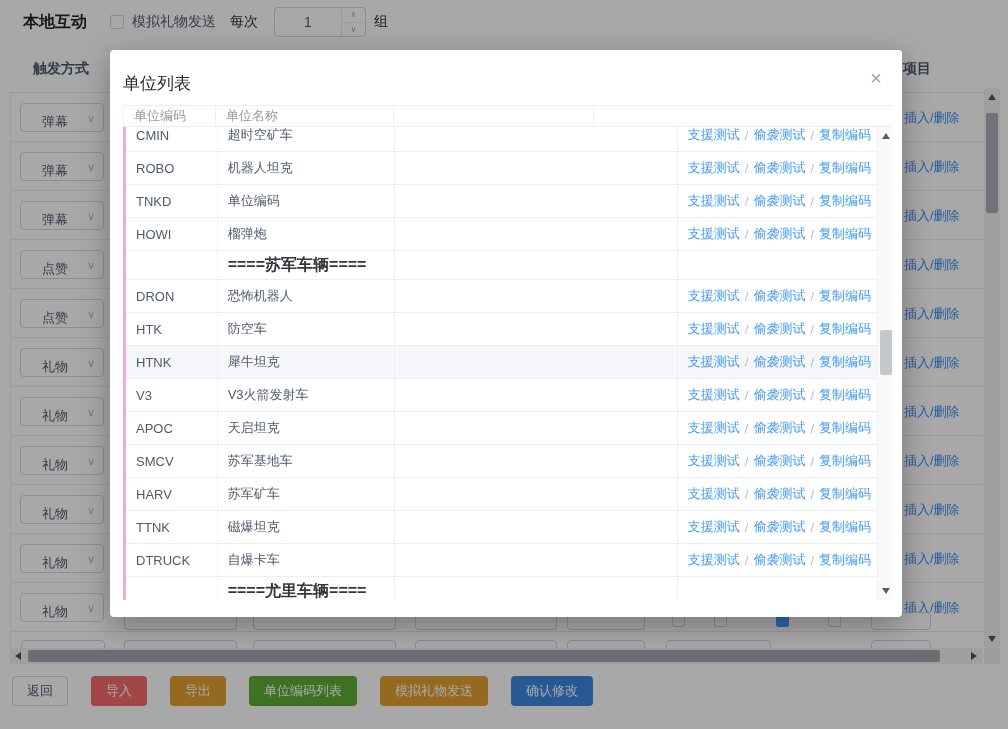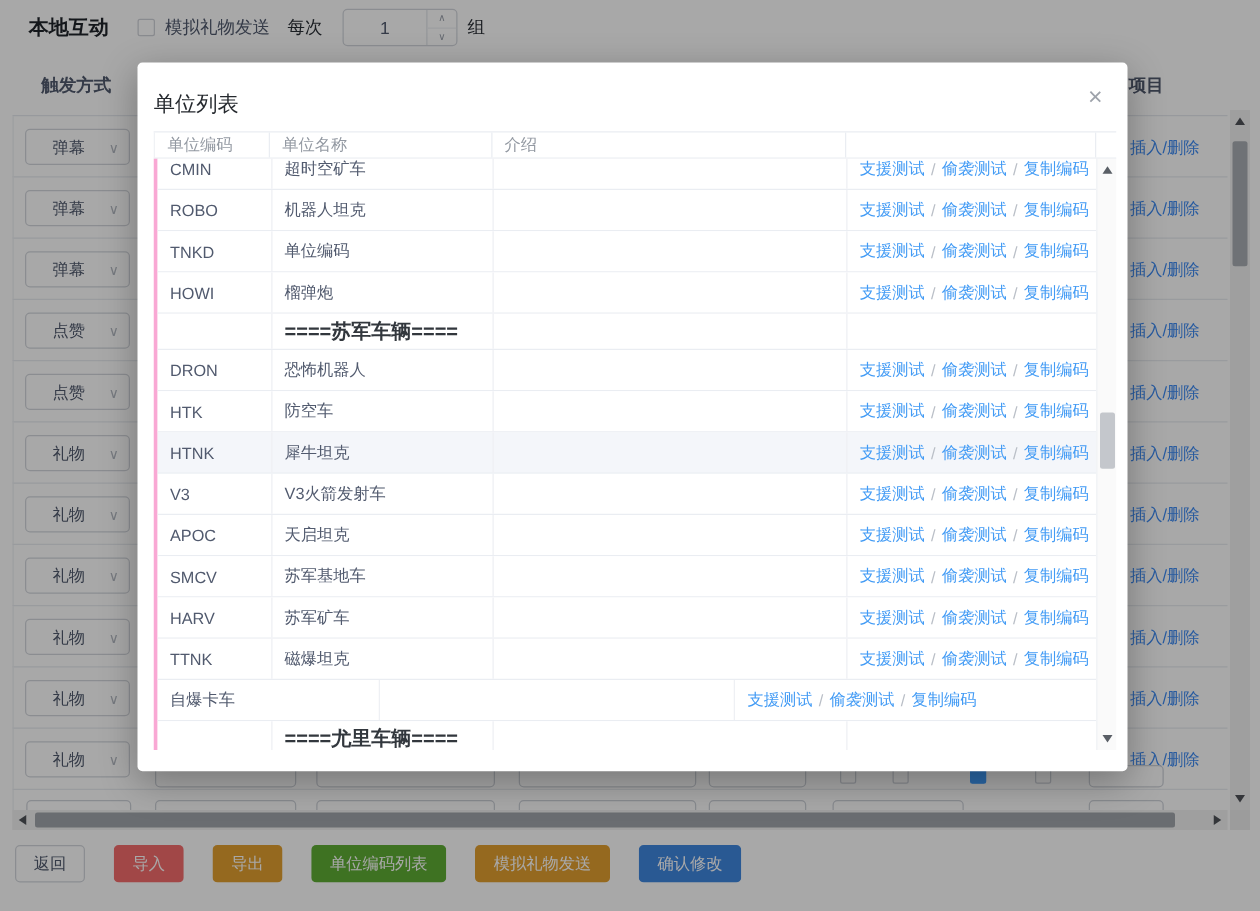--- a/index.html
+++ b/index.html
@@ -20,21 +20,21 @@
   .spin-btn { flex: 1; display: flex; align-items: center; justify-content: center; font-size: 8px; color: #9aa0ab; }
   .spin-btn.down { border-top: 1px solid #eef0f3; }
   .group-label { margin-left: 8px; font-size: 14px; color: #2a2f36; }
 
   .form { position: absolute; top: 44px; left: 0; right: 0; bottom: 0; }
   .form-header { position: absolute; top: 0; left: 10px; right: 26px; height: 49px; border-bottom: 1px solid #e6e9ee; }
   .trigger-header { position: absolute; left: 23px; top: 0; line-height: 49px; font-size: 14px; font-weight: 600; color: #515a6e; }
   .item-header { position: absolute; left: 893px; top: 0; line-height: 49px; font-size: 14px; font-weight: 600; color: #515a6e; }
 
   .form-row { position: absolute; left: 10px; right: 26px; height: 49px; border-bottom: 1px solid #e8ebf0; border-left: 1px solid #eef0f3; }
-  .bg-select { position: absolute; left: 9px; top: 10px; width: 84px; height: 29px; border: 1px solid #d4d7dd; border-radius: 4px; background: #fff; display: flex; align-items: center; justify-content: center; }
+  .bg-select { position: absolute; left: 9px; top: 10px; width: 84px; height: 29px; border: 1px solid #d4d7dd; border-radius: 4px; background: #fff; display: flex; align-items: flex-end; justify-content: center; }
   .bg-select-label { font-size: 13px; color: #515a6e; margin-right: 14px; }
   .bg-select-caret { position: absolute; right: 8px; top: 8px; font-size: 11px; color: #b4b9c2; }
   .row-link { position: absolute; left: 893px; top: 0; line-height: 49px; font-size: 13px; color: #3d8af2; white-space: nowrap; cursor: pointer; }
   .bg-input { position: absolute; height: 18px; border: 1px solid #cfd3da; border-radius: 4px; background: #fff; }
   .bg-sq { position: absolute; width: 13px; height: 13px; border: 1px solid #cfd3da; border-radius: 2px; background: #fff; }
   .bg-sq.on { background: #409eff; border-color: #409eff; }
 
   
   .vscroll { position: absolute; left: 984px; top: 88px; width: 16px; height: 560px; background: #f1f1f1; }
   .vscroll .thumb { position: absolute; left: 2px; top: 25px; width: 12px; height: 100px; background: #a9adb3; border-radius: 2px; }
@@ -233,21 +233,20 @@
 
 <div class="overlay"></div>
 
 <div class="modal">
   <div class="modal-title">单位列表</div>
   <div class="modal-close">×</div>
 
   <div class="tbl-head">
     <span class="th c-code">单位编码</span>
     <span class="th c-name">单位名称</span>
-    <span class="th c-intro">介绍</span>
     <span class="th c-act"></span>
     <span class="th c-gut"></span>
   </div>
 
   <div class="tbl-body">
     <div class="tbl-inner" id="tbl-rows">
         <div class="trow">
           <span class="td c-code">CMIN</span>
           <span class="td c-name">超时空矿车</span>
           <span class="td c-intro"></span>
@@ -391,20 +390,21 @@
           <span class="td c-intro"></span>
           <span class="td c-act">
             <span class="act-link">支援测试</span>
             <span class="act-sep">/</span>
             <span class="act-link">偷袭测试</span>
             <span class="act-sep">/</span>
             <span class="act-link">复制编码</span>
           </span>
         </div>
         <div class="trow">
+          <span class="td c-code">DTRUCK</span>
           <span class="td c-name">自爆卡车</span>
           <span class="td c-intro"></span>
           <span class="td c-act">
             <span class="act-link">支援测试</span>
             <span class="act-sep">/</span>
             <span class="act-link">偷袭测试</span>
             <span class="act-sep">/</span>
             <span class="act-link">复制编码</span>
           </span>
         </div>

